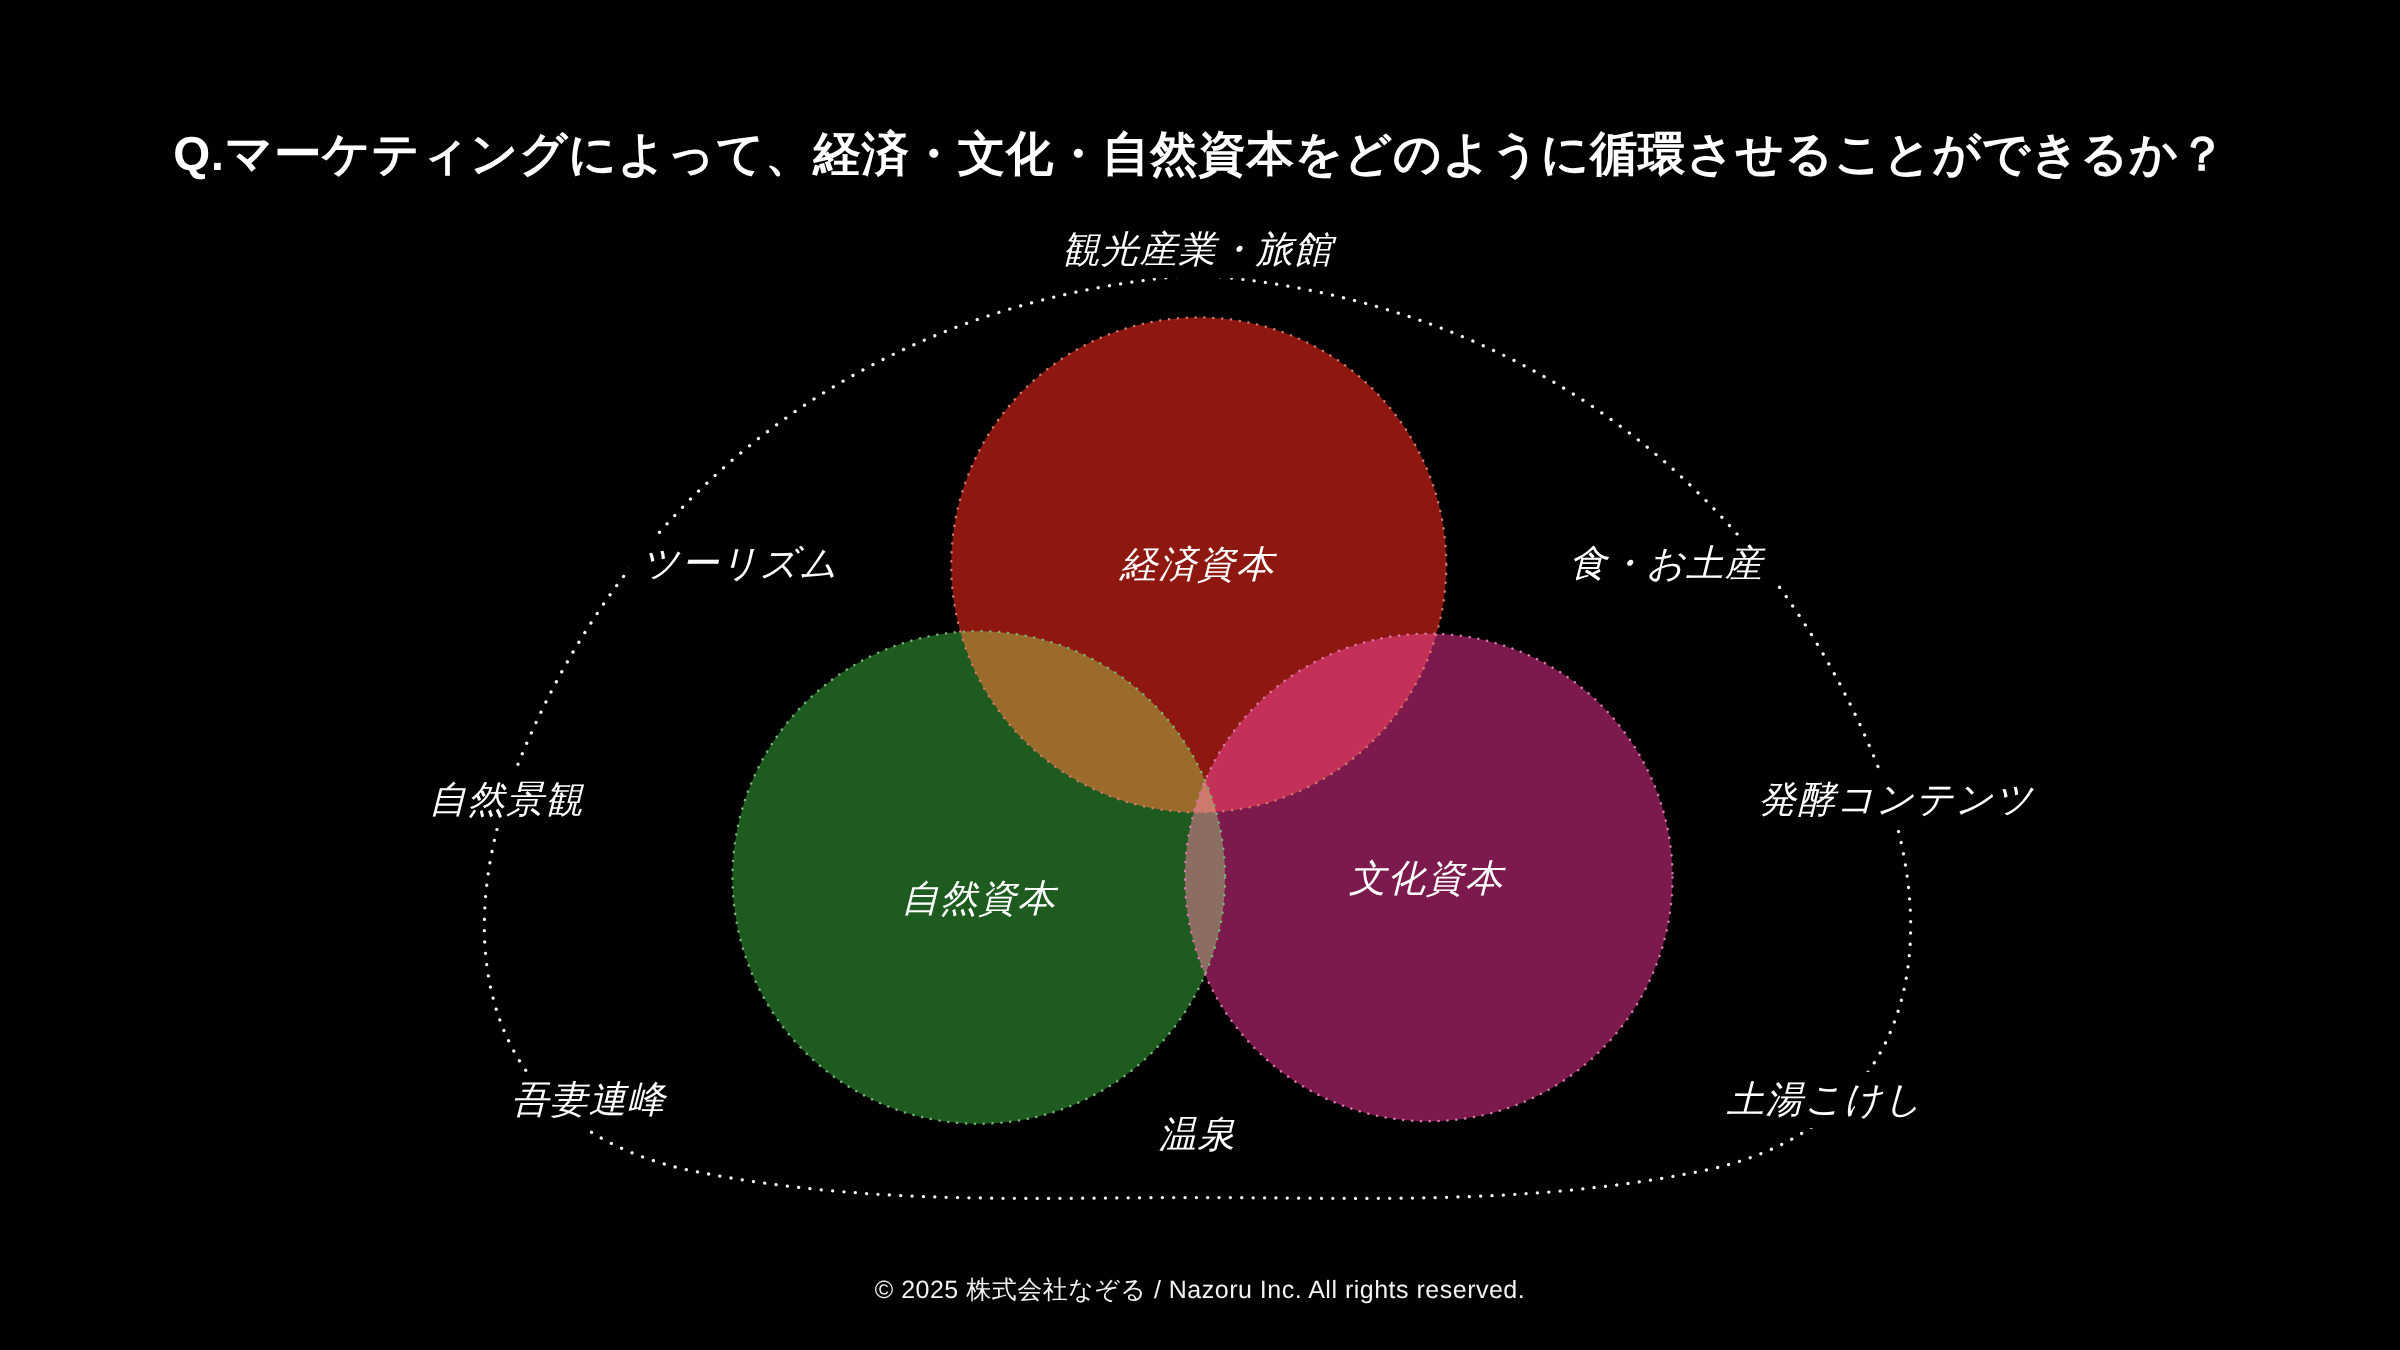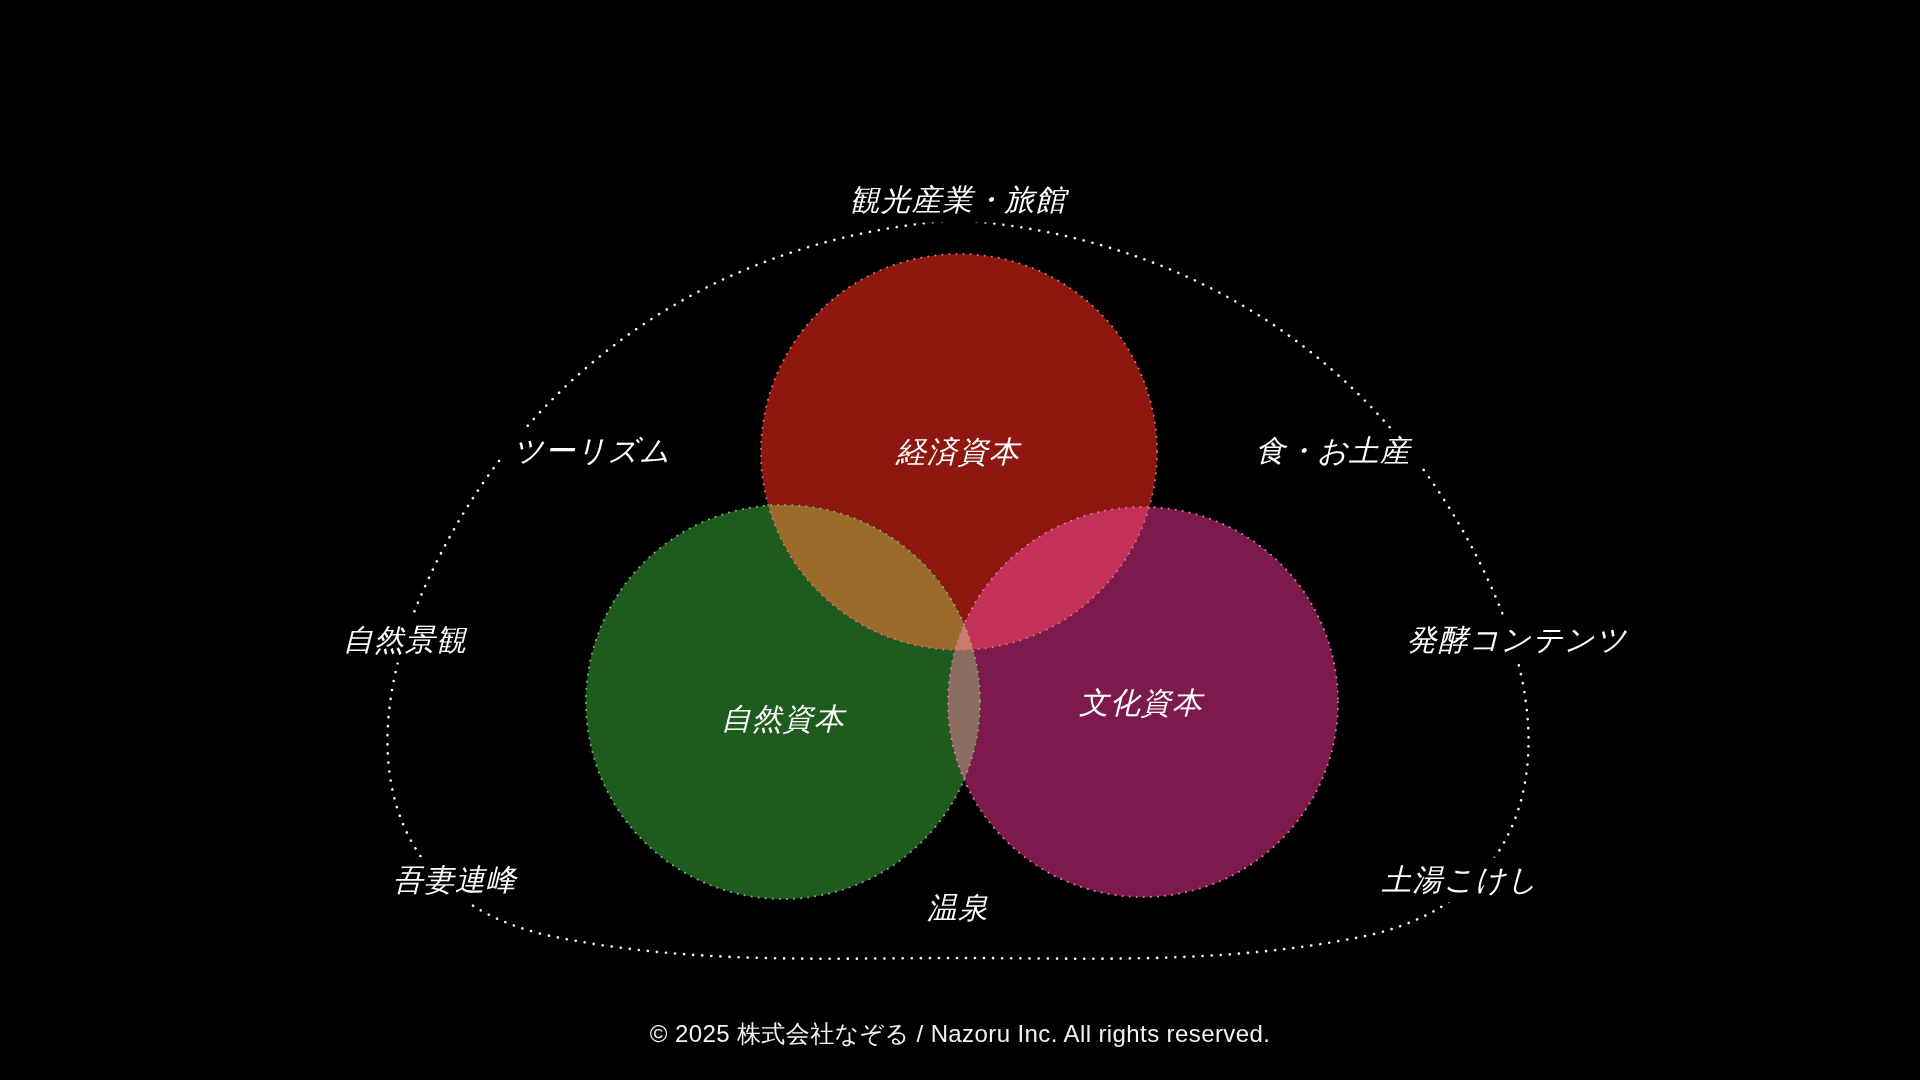--- a/index.html
+++ b/index.html
@@ -51,30 +51,31 @@
     z-index: 3;
   }
   .circle-label { z-index: 2; }
   .slide-footer {
     position: absolute;
     top: 1018px;
     left: 0;
     width: 100%;
     text-align: center;
     color: #f2f2f2;
-    font-size: 24px;
+    font-size: 20px;
     font-weight: 400;
     letter-spacing: 0.4px;
   }
 </style>
 </head>
 <body>
 
 <div class="slide">
 
+  <div class="slide-title">Q.マーケティングによって、経済・文化・自然資本をどのように循環させることができるか？</div>
 
   <svg class="venn" viewBox="0 0 1920 1080">
 
     <path d="M 958 220
              C 1230 240, 1420 400, 1505 620
              C 1560 770, 1520 900, 1370 935
              C 1230 965, 1090 958, 958 958
              C 826 958, 686 965, 546 935
              C 396 900, 356 770, 411 620
              C 496 400, 686 240, 958 220 Z" fill="none" stroke-width="2.6" stroke-linecap="round" stroke-dasharray="0.1 9" stroke="#f5f5f5"></path>
@@ -92,18 +93,18 @@
 
   <div class="diagram-label circle-label" style="left:958px; top:452px;">経済資本</div>
   <div class="diagram-label circle-label" style="left:783px; top:703px;margin-top:16px;">自然資本</div>
   <div class="diagram-label circle-label" style="left:1141px; top:703px;">文化資本</div>
 
   <div class="diagram-label outer-label" style="left:958px; top:200px;">観光産業・旅館</div>
   <div class="diagram-label outer-label" style="left:592px; top:451px;">ツーリズム</div>
   <div class="diagram-label outer-label" style="left:1333px; top:451px;">食・お土産</div>
   <div class="diagram-label outer-label" style="left:405px; top:640px;">自然景観</div>
   <div class="diagram-label outer-label" style="left:1517px; top:640px;">発酵コンテンツ</div>
-  <div class="diagram-label outer-label" style="left:455px; top:880px;">吾妻連峰</div>
+  <div class="diagram-label outer-label" style="left:471px; top:880px;">吾妻連峰</div>
   <div class="diagram-label outer-label" style="left:1460px; top:880px;">土湯こけし</div>
   <div class="diagram-label outer-label" style="left:958px; top:908px;">温泉</div>
 
   <div class="slide-footer">© 2025 株式会社なぞる / Nazoru Inc. All rights reserved.</div>
 </div>
 
 </body></html>

